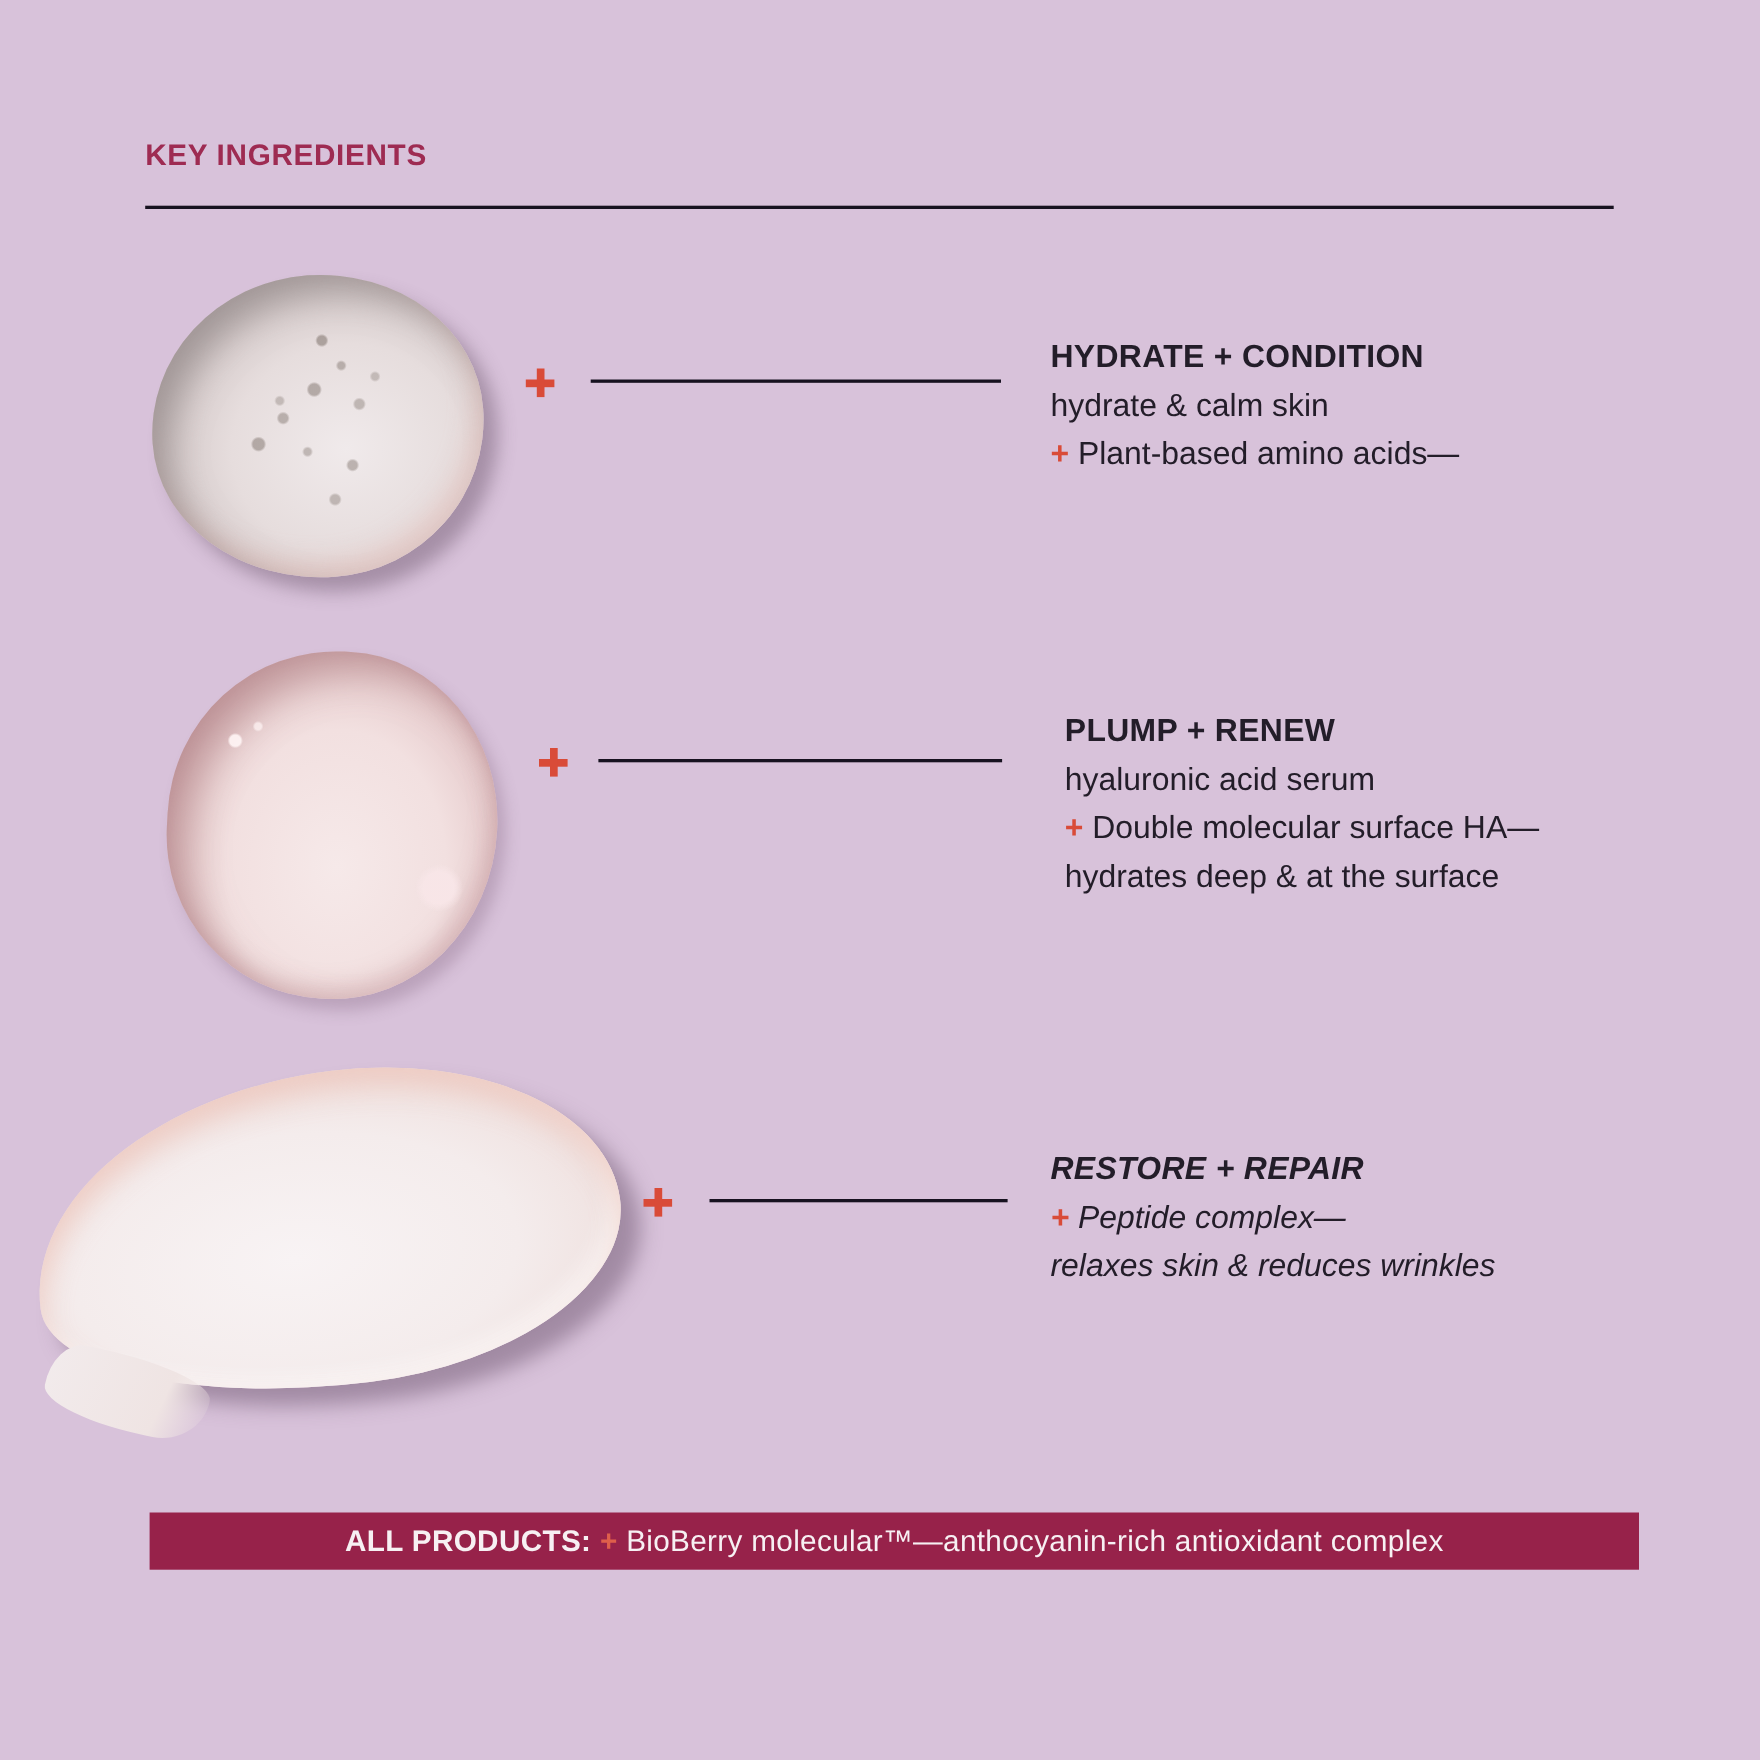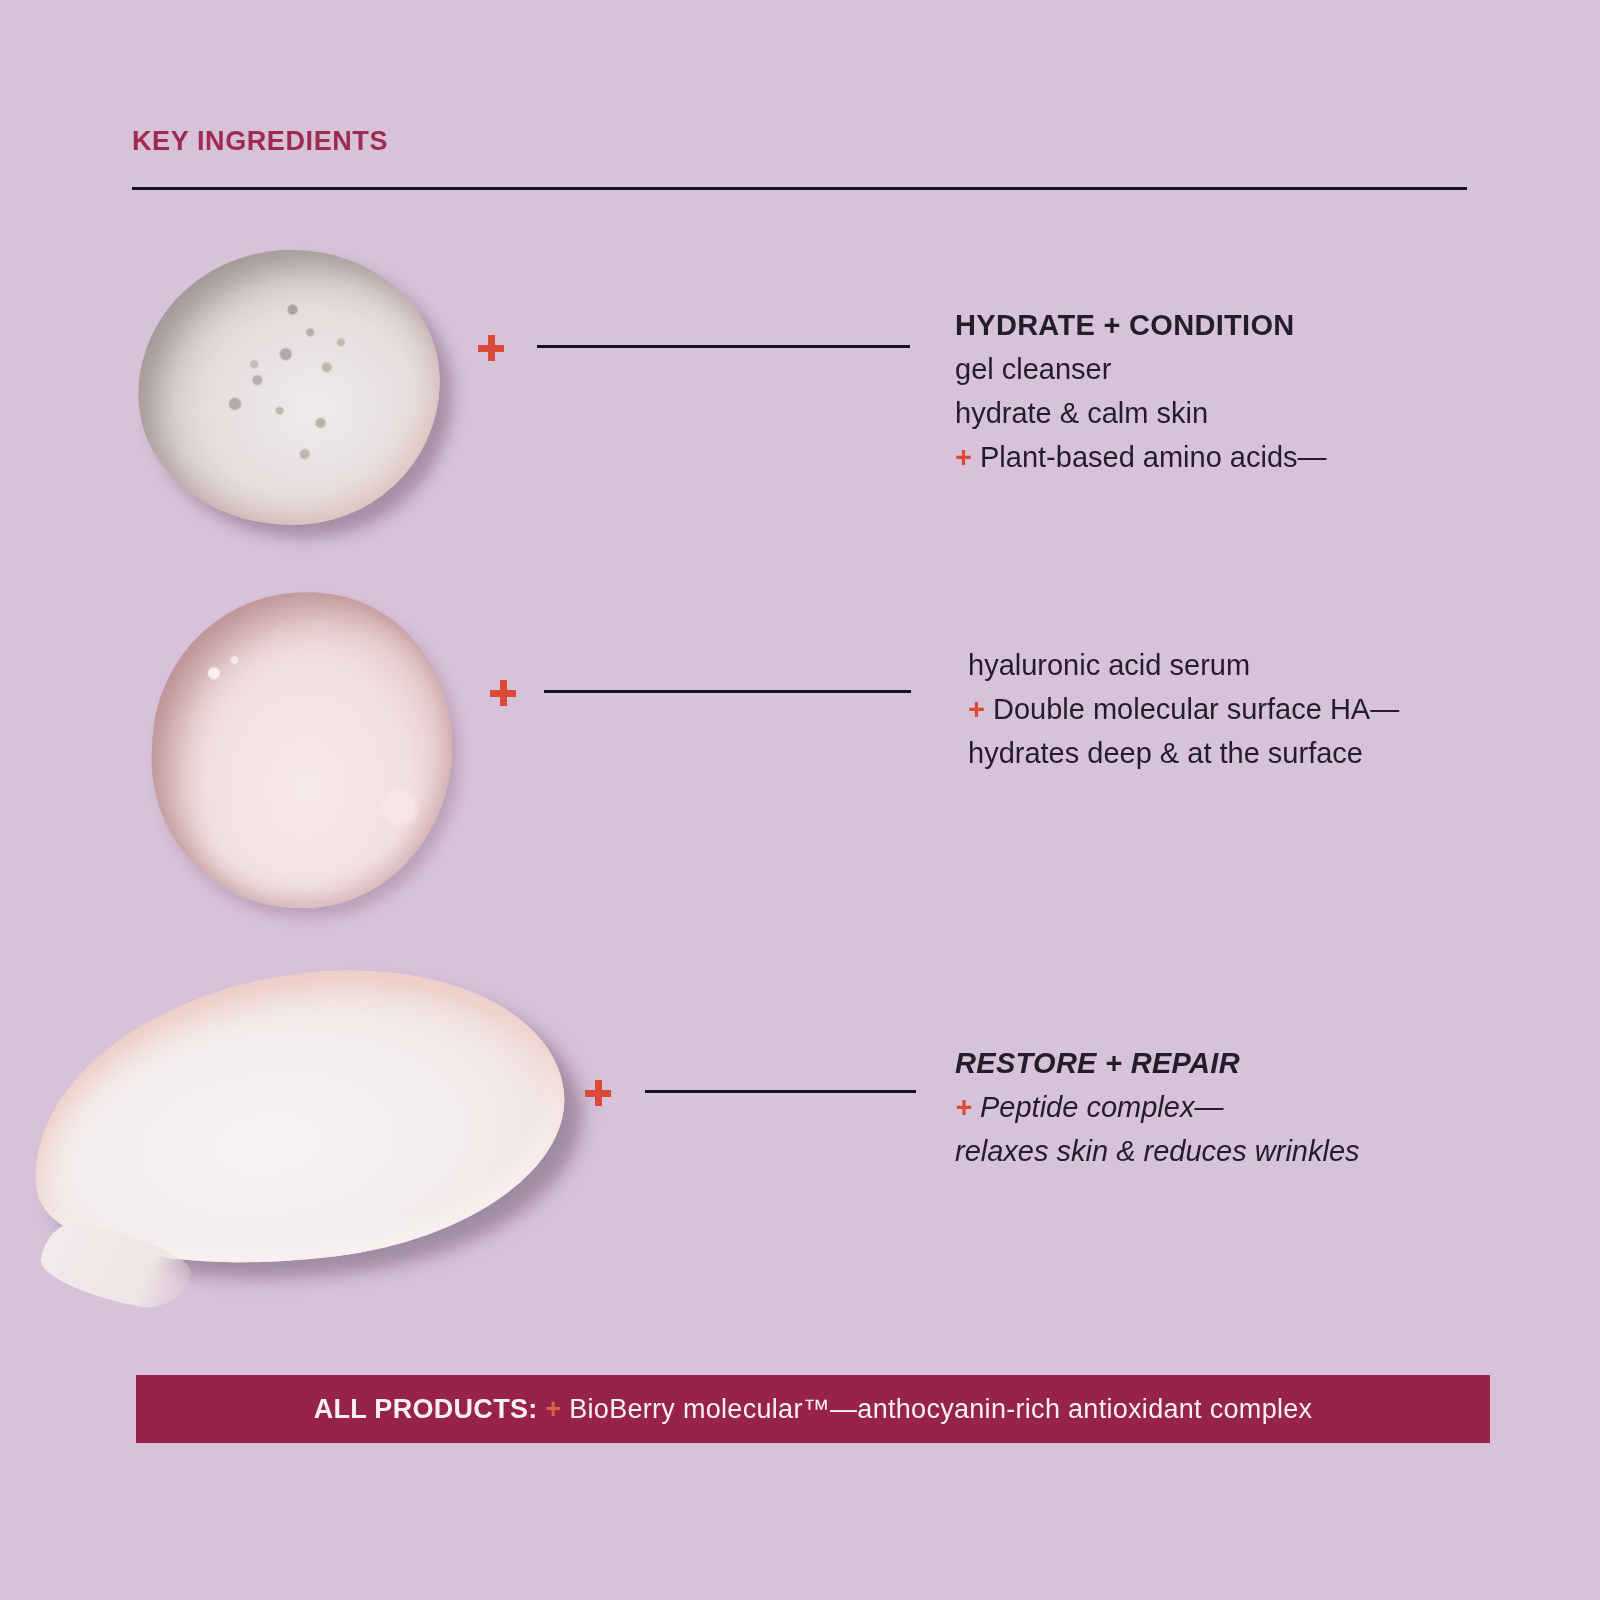--- a/index.html
+++ b/index.html
@@ -104,21 +104,21 @@
   .plus2{left:490px;top:680px;}
   .line2{left:544px;top:690px;width:367px;}
   .info2{top:630px;left:968px;}
 
   .plus3{left:585px;top:1080px;}
   .line3{left:645px;top:1090px;width:271px;}
   .info3{top:1028px;font-style:italic;}
 
   
   .banner{
-    position:absolute;left:136px;top:1375px;width:1354px;height:68px;
+    position:absolute;left:136px;top:1375px;width:1354px;height:52px;
     background:#97224a;color:#f7f0f3;
     display:flex;align-items:center;justify-content:center;
     font-size:27px;letter-spacing:.3px;white-space:pre;
   }
   .banner .b{font-weight:700;}
   .banner .inline-plus{color:#de5f4b;}
 </style>
 </head>
 <body>
 
@@ -127,29 +127,29 @@
   <div class="page-title">KEY INGREDIENTS</div>
   <div class="rule"></div>
 
   <div class="swatch1">
     <div class="bubbles"></div>
   </div>
   <div class="plus plus1"></div>
   <div class="connector line1"></div>
   <div class="info info1">
     <div class="t">HYDRATE + CONDITION</div>
-    <div>gel cleanser</div>
     <div>hydrate &amp; calm skin</div>
     <div><span class="inline-plus">+</span> <span>Plant-based amino acids—</span></div>
   </div>
 
   <div class="swatch2"></div>
   <div class="plus plus2"></div>
   <div class="connector line2"></div>
   <div class="info info2">
+    <div class="t">PLUMP + RENEW</div>
     <div>hyaluronic acid serum</div>
     <div><span class="inline-plus">+</span> <span>Double molecular surface HA—</span></div>
     <div>hydrates deep &amp; at the surface</div>
   </div>
 
   <div class="swatch3"></div>
   <div class="plus plus3"></div>
   <div class="connector line3"></div>
   <div class="info info3">
     <div class="t">RESTORE + REPAIR</div>

